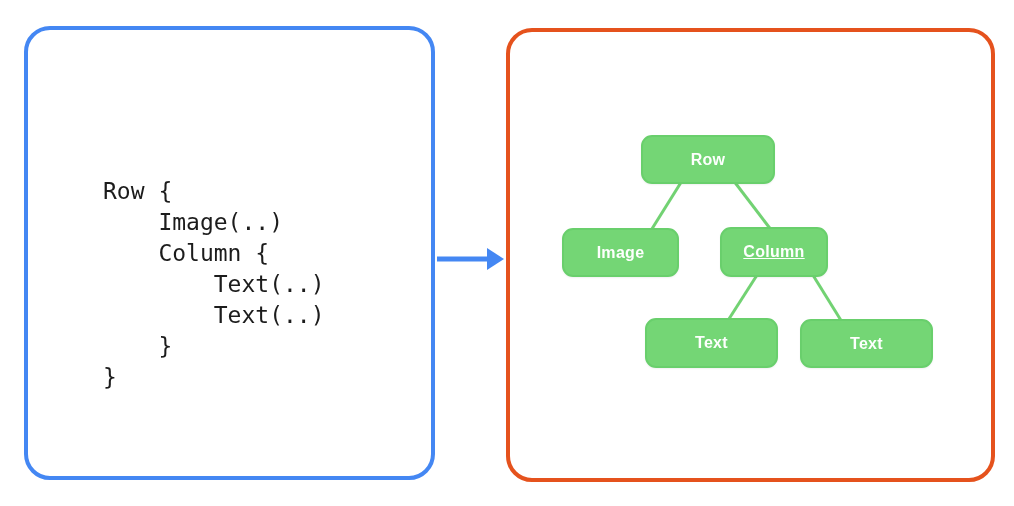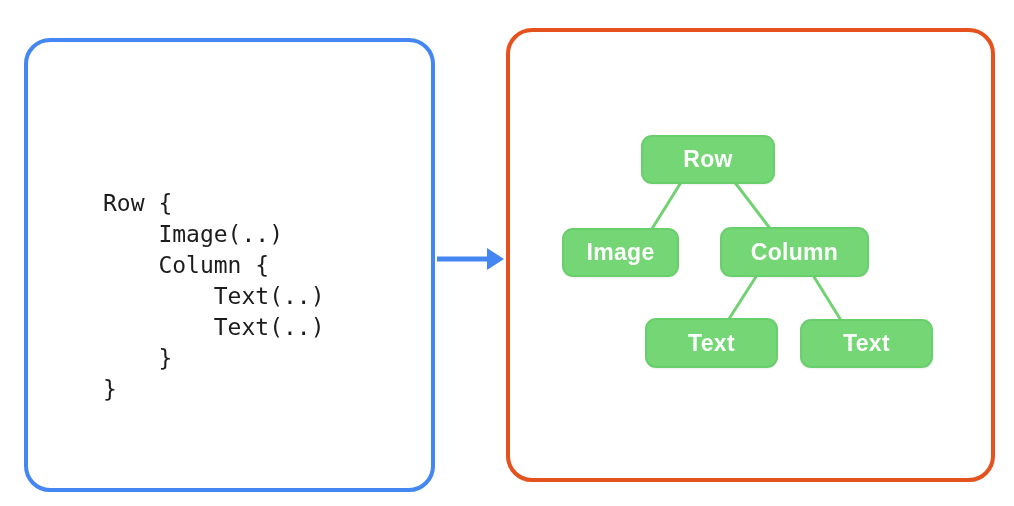--- a/index.html
+++ b/index.html
@@ -20,21 +20,20 @@
     box-sizing: border-box;
     border-radius: 26px;
     background: #ffffff;
   }
   .code-panel {
     left: 24px;
     top: 26px;
     width: 411px;
     height: 454px;
     border: 4px solid #4487F3;
-    margin-top: 12px;
   }
   .tree-panel {
     left: 506px;
     top: 28px;
     width: 489px;
     height: 454px;
     border: 4px solid #E5521D;
   }
   .code-block {
     position: absolute;
@@ -58,28 +57,28 @@
   .tree-node {
     position: absolute;
     box-sizing: border-box;
     background: #74D675;
     border: 2px solid #69CF6C;
     border-radius: 11px;
     display: flex;
     align-items: center;
     justify-content: center;
     color: #FDFFFD;
-    font-size: 23px;
+    font-size: 16px;
     font-weight: bold;
     letter-spacing: 0.3px;
     box-shadow: 0 1px 2px rgba(0,0,0,0.06);
   }
   .node-row    { left: 641px; top: 135px; width: 134px; height: 49px; }
   .node-image  { left: 562px; top: 228px; width: 117px; height: 49px; }
-  .node-column { left: 720px; top: 227px; width: 149px; height: 50px; }
+  .node-column { left: 720px; top: 227px; width: 108px; height: 50px; text-decoration: underline; }
   .node-text-1 { left: 645px; top: 318px; width: 133px; height: 50px; }
   .node-text-2 { left: 800px; top: 319px; width: 133px; height: 49px; }
 </style>
 </head>
 <body>
 
 <div class="canvas">
 
   <div class="panel code-panel">
     <pre class="code-block">Row {

